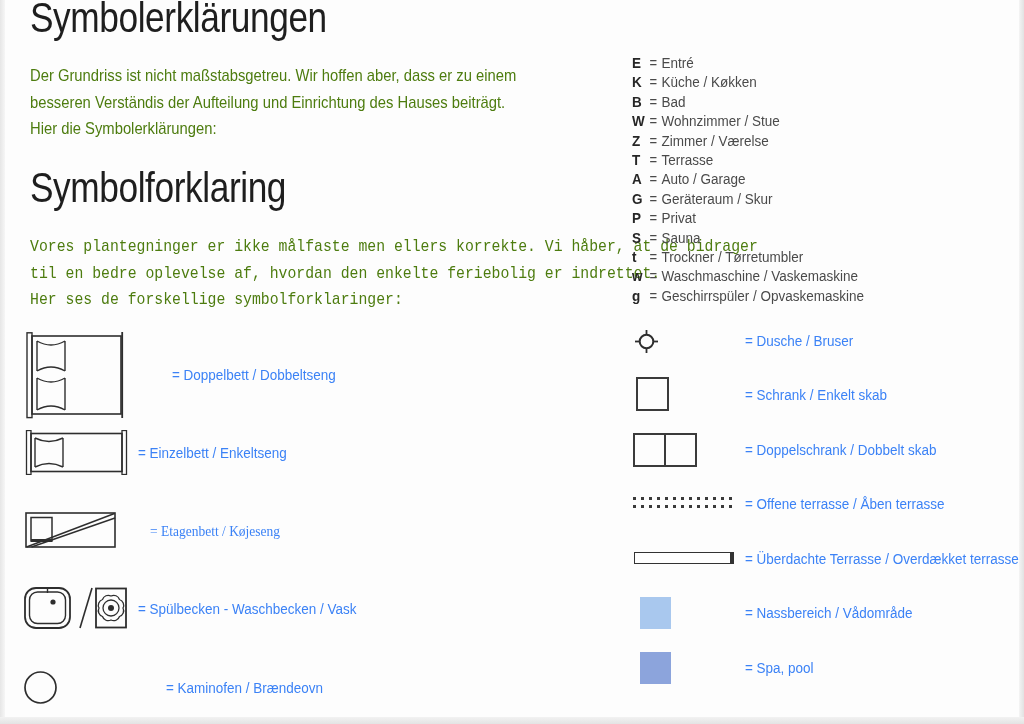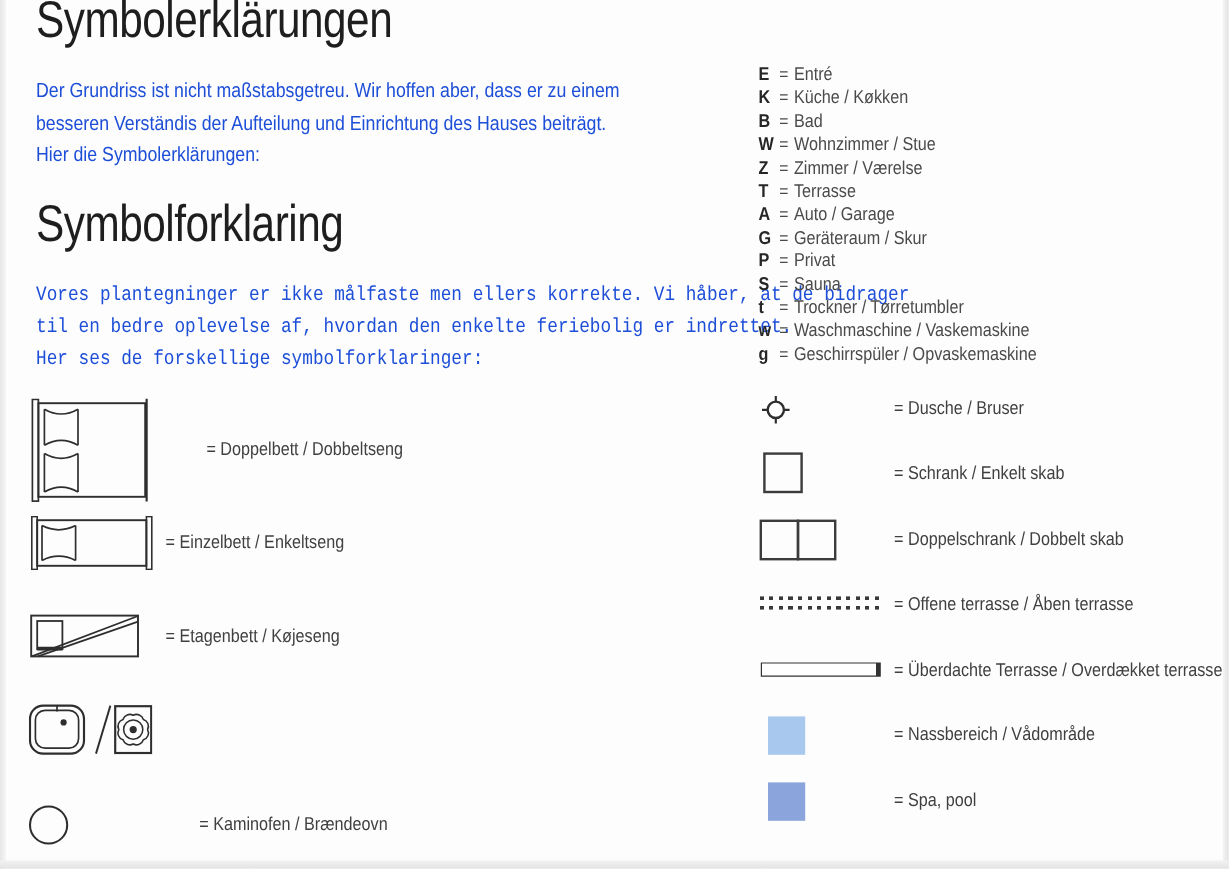--- a/index.html
+++ b/index.html
@@ -19,34 +19,34 @@
 
   .h{
     position:absolute;left:30px;margin:0;font-weight:500;color:#1e1e1e;
     font-size:43px;line-height:1.05;letter-spacing:-0.5px;white-space:nowrap;
     transform:scaleX(0.82);transform-origin:0 0;
   }
   .h.t1{top:-5px;}
   .h.t2{top:165px;}
 
   .para{
-    position:absolute;left:30px;margin:0;color:#1d4ed8;
+    position:absolute;left:30px;margin:0;color:#4d7c0f;
     font-size:17px;line-height:26.5px;white-space:pre-line;letter-spacing:0;
   }
   .para.p1{top:63px;}
   .para.p2{top:234px;font-family:Liberation Mono, monospace;}
 
   .codes{position:absolute;left:632px;top:54px;}
   .code-row{display:flex;align-items:baseline;height:19.4px;white-space:nowrap;}
   .code-row .code{display:inline-block;width:20px;font-weight:bold;font-size:15.5px;color:#262626;}
   .code-row .eq{display:inline-block;width:14px;font-size:15px;color:#4a4a4a;}
   .code-row .clabel{font-size:15.5px;color:#4a4a4a;}
 
   .slabel{
-    position:absolute;font-size:15.5px;color:#404040;white-space:nowrap;line-height:18px;
+    position:absolute;font-size:15.5px;color:#3b82f6;white-space:nowrap;line-height:18px;
   }
 
   .sym{position:absolute;}
   .sq{position:absolute;box-sizing:border-box;border:2px solid #3b3b3b;background:transparent;}
   .fillsq{position:absolute;}
   .dotted-terrace{position:absolute;width:100px;height:13px;}
   .dotted-terrace .row{height:3px;background:repeating-linear-gradient(90deg,#3a3a3a 0 3.5px,transparent 3.5px 8px);}
   .dotted-terrace .row+.row{margin-top:5px;}
   .covered-terrace{
     position:absolute;box-sizing:border-box;width:100px;height:12px;
@@ -164,35 +164,36 @@
 
   <svg class="sym" style="left:25px;top:511px;" width="92" height="39" viewBox="0 0 92 39">
     <g fill="none" stroke="#2e2e2e" stroke-width="1.6">
       <rect x="1" y="2" width="89" height="34"></rect>
       <line x1="1.5" y1="36" x2="89.5" y2="2.5" stroke-width="1.4"></line>
       <line x1="6.5" y1="36" x2="90" y2="7" stroke-width="1.4"></line>
       <rect x="6" y="6.5" width="21" height="23.5" stroke-width="1.5"></rect>
       <line x1="6" y1="29.5" x2="27" y2="29.5" stroke-width="3"></line>
     </g>
   </svg>
-  <div class="slabel" style="left:138px;top:522px;"><span class="cond">= Etagenbett / Køjeseng</span></div>
+  <div class="slabel" style="left:150px;top:522px;font-family:Liberation Serif, serif;"><span class="cond">= Etagenbett / Køjeseng</span></div>
 
   <svg class="sym" style="left:24px;top:585px;" width="103" height="46" viewBox="0 0 103 46">
     <g fill="none" stroke="#2e2e2e">
       <rect x="1" y="3" width="45" height="40" rx="11" stroke-width="1.8"></rect>
       <rect x="5.5" y="7" width="36" height="31.5" rx="8" stroke-width="1.4"></rect>
       <line x1="23.5" y1="3" x2="23.5" y2="8" stroke-width="1.4"></line>
       <circle cx="29" cy="17" r="2.6" fill="#2e2e2e" stroke="none"></circle>
       <line x1="56" y1="43" x2="68" y2="3" stroke-width="1.6"></line>
       <rect x="72" y="3.5" width="30" height="39" stroke-width="1.8"></rect>
       <path stroke-width="1.3" d="M87,11 A6 6 0 0 1 95.5,14.5 A6 6 0 0 1 99,23 A6 6 0 0 1 95.5,31.5 A6 6 0 0 1 87,35 A6 6 0 0 1 78.5,31.5 A6 6 0 0 1 75,23 A6 6 0 0 1 78.5,14.5 A6 6 0 0 1 87,11 Z"></path>
       <circle cx="87" cy="23" r="8" stroke-width="1.3"></circle>
       <circle cx="87" cy="23" r="3" fill="#2e2e2e" stroke="none"></circle>
     </g>
   </svg>
+  <div class="slabel" style="left:138px;top:600px;"><span class="cond">= Spülbecken - Waschbecken / Vask</span></div>
 
   <svg class="sym" style="left:23px;top:670px;" width="36" height="36" viewBox="0 0 36 36">
     <circle cx="17.5" cy="17.5" r="15.5" fill="none" stroke="#2e2e2e" stroke-width="1.7"></circle>
   </svg>
   <div class="slabel" style="left:138px;top:679px;margin-left:28px;"><span class="cond">= Kaminofen / Brændeovn</span></div>
 
   <svg class="sym" style="left:633px;top:328px;" width="27" height="27" viewBox="0 0 27 27">
     <g fill="none" stroke="#2e2e2e">
       <circle cx="13.5" cy="13.5" r="6.8" stroke-width="2"></circle>
       <line x1="13.5" y1="2" x2="13.5" y2="6.3" stroke-width="1.8"></line>

